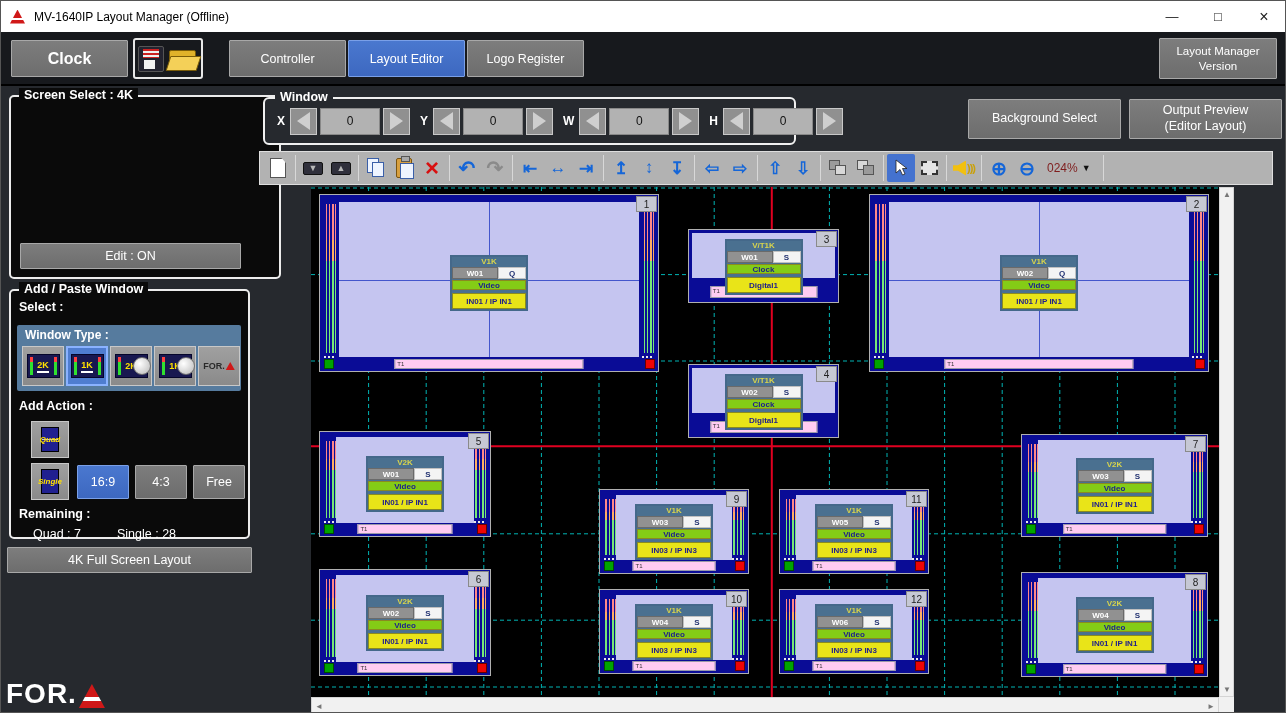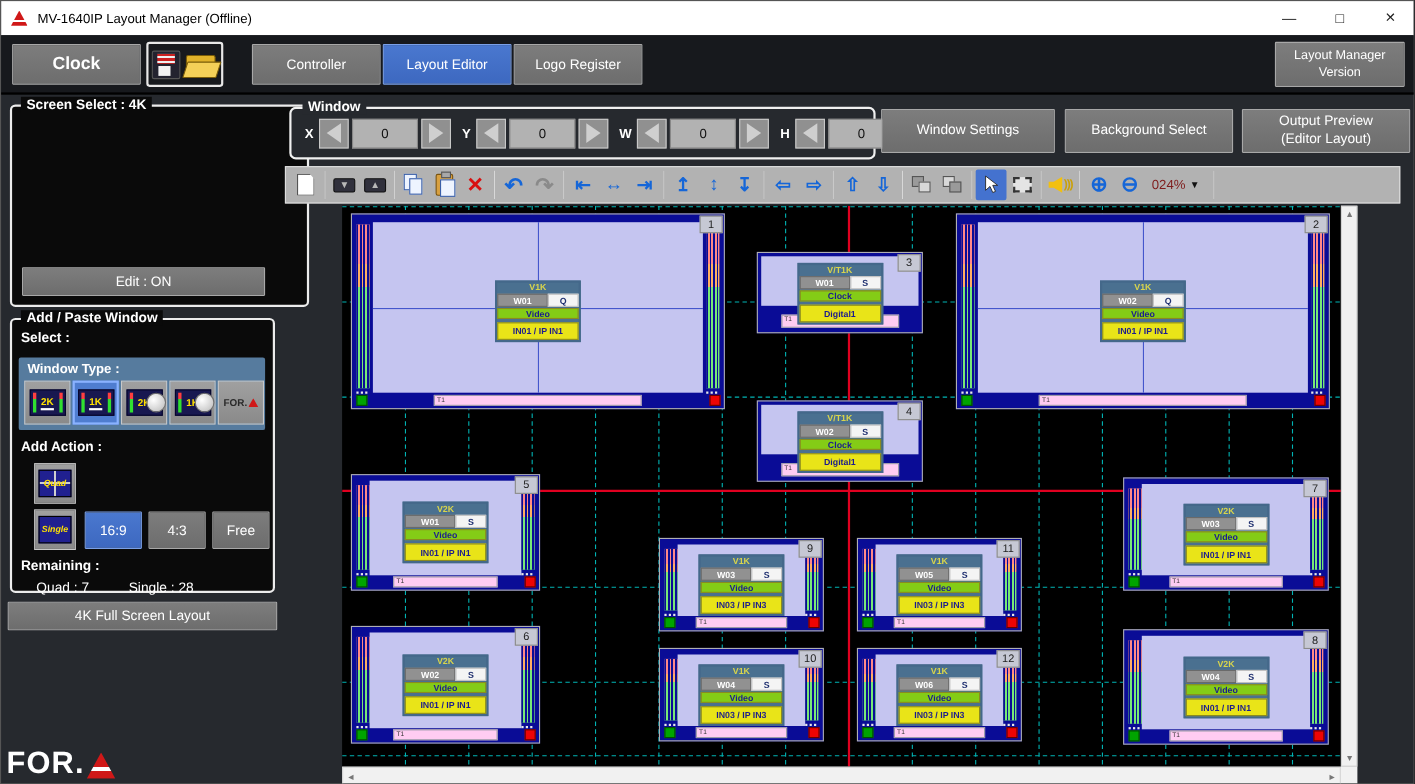--- a/index.html
+++ b/index.html
@@ -45,21 +45,21 @@
   .wtype-btn.selected { background:#4f7dd0; border:2px solid #8ab2ff; }
   .mini-mon { width:33px; height:24px; background:#181850; border:1px solid #05052a; position:relative; display:flex; align-items:center; justify-content:center; color:#ffe000; font-size:9px; font-weight:bold; }
   .mini-mon:before, .mini-mon:after { content:""; position:absolute; top:2px; bottom:2px; width:3px; background:linear-gradient(180deg,#ff4040 0 30%,#30e030 30% 100%); }
   .mini-mon:before { left:2px; } .mini-mon:after { right:2px; }
   .mini-mon .ul { border-bottom:2px solid #fff; padding-bottom:1px; }
   .mini-clock:after { content:""; position:absolute; right:-4px; bottom:-5px; width:16px; height:16px; border-radius:50%; background:radial-gradient(circle at 35% 35%,#ffffff,#b8b8b8); border:1px solid #707070; z-index:3; }
   .mini-fora { color:#2a2a2a; font-size:9px; font-weight:bold; display:flex; align-items:center; }
   .mini-fora .tri { display:inline-block; width:9px; height:8px; background:#d01818; clip-path:polygon(50% 0,100% 100%,0 100%); margin-left:1px; }
 
   .act-icon-btn { position:absolute; width:38px; height:37px; background:linear-gradient(#a0a0a0,#8a8a8a); border:1px solid #c8c8c8; display:flex; align-items:center; justify-content:center; }
-  .qs-icon { width:30px; height:25px; background:#202090; border:1px solid #000; color:#ffe000; font-size:8px; font-weight:bold; font-style:italic; display:flex; align-items:center; justify-content:center; }
+  .qs-icon { width:18px; height:25px; background:#202090; border:1px solid #000; color:#ffe000; font-size:8px; font-weight:bold; font-style:italic; display:flex; align-items:center; justify-content:center; }
   .qs-icon.quad { background: linear-gradient(90deg,transparent 0 48%,#cfcfcf 48% 52%,transparent 52% 100%), linear-gradient(180deg,transparent 0 46%,#cfcfcf 46% 54%,transparent 54% 100%), #202090; }
   .aspect-btn { position:absolute; width:52px; height:34px; font-size:12.5px; }
 
   .fullscreen-btn { position:absolute; left:6px; top:546px; width:245px; height:26px; font-size:12.5px; }
 
   .fora-logo { position:absolute; left:5px; top:679px; display:flex; align-items:flex-end; }
   .logo-for { color:#fff; font-weight:bold; font-size:28px; letter-spacing:1px; line-height:1; }
   .logo-a { width:26px; height:24px; margin-left:2px; background:linear-gradient(180deg,#d01818 0 56%,#fff 56% 70%,#d01818 70% 100%); clip-path:polygon(50% 0,100% 100%,0 100%); }
 
   
@@ -262,21 +262,20 @@
       <div class="spin-btn">
           <div class="tri-l"></div>
         </div>
       <div class="spin-val">0</div>
       <div class="spin-btn">
           <div class="tri-r"></div>
         </div>
     </div>
   </div>
 
-  <div class="btn hdr-btn" style="left:800px; width:158px;">Window Settings</div>
   <div class="btn hdr-btn" style="left:967px; width:153px;">Background Select</div>
   <div class="btn hdr-btn" style="left:1128px; width:153px;">
     <span>Output Preview</span>
     <span>(Editor Layout)</span>
   </div>
 
   <div class="edit-toolbar">
     <div class="tb-icon">
         <div class="page-icon"></div>
       </div>

